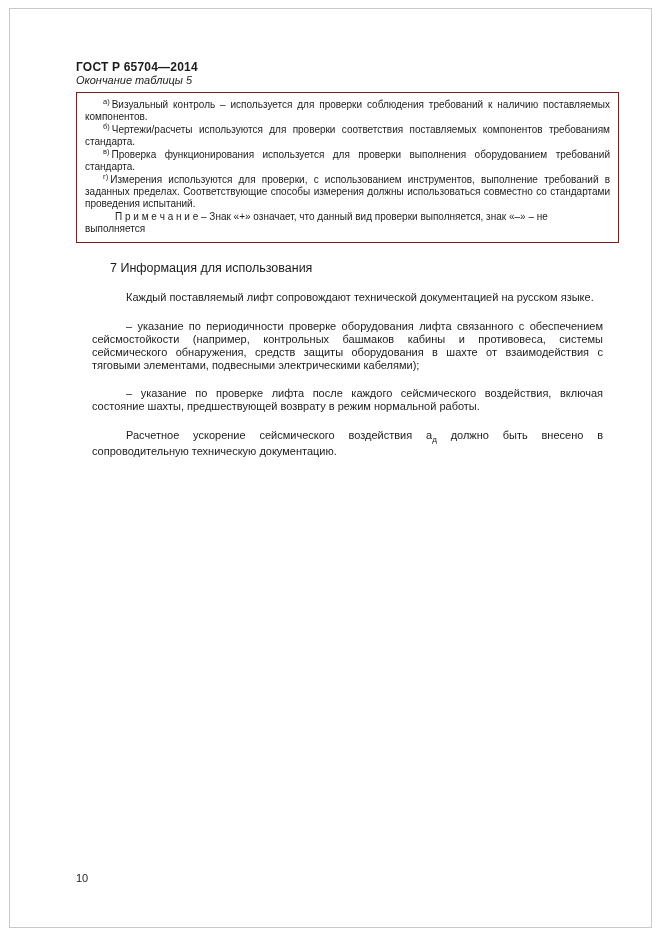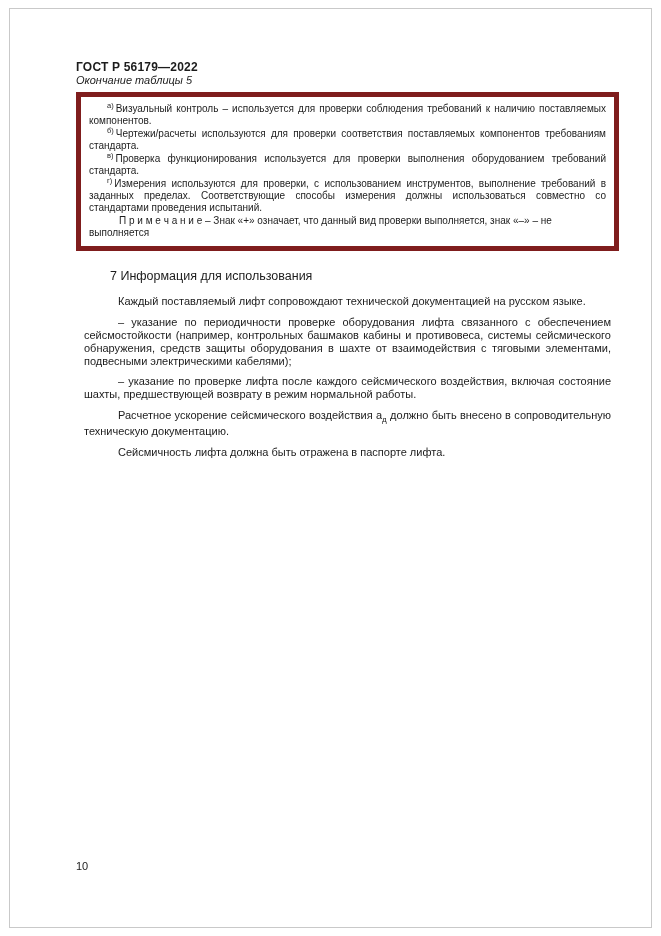--- a/index.html
+++ b/index.html
@@ -35,21 +35,21 @@
   .doc-header {
     font-weight: bold;
     font-size: 12px;
     letter-spacing: 0.2px;
   }
   .table-caption {
     font-style: italic;
     font-size: 11px;
   }
   .table-box {
-    border: 5px solid #7f1d1d;
+    border: 1px solid #7f1d1d;
     margin-top: 6px;
     padding: 5px 8px 7px 8px;
     font-size: 10px;
     line-height: 1.18;
     box-sizing: border-box;
   }
   .fnote {
     margin: 0;
     text-align: justify;
     text-indent: 18px;
@@ -63,50 +63,50 @@
     text-indent: 30px;
     text-align: left;
   }
   .section-title {
     font-size: 12.5px;
     font-weight: normal;
     margin: 18px 0 12px 0;
     text-indent: 34px;
   }
   p.body {
-    margin: 8px;
+    margin: 16px;
     font-size: 11px;
     line-height: 1.17;
     text-align: justify;
     text-indent: 34px;
   }
   .ref-italic {
     font-style: italic;
   }
   .sym {
   }
   .sym sub {
     font-size: 8px;
   }
   .page-number {
     position: absolute;
     left: 76px;
-    bottom: 64px;
+    bottom: 52px;
     font-size: 11px;
   }
 </style>
 </head>
 <body>
 
 <div class="page">
   <div class="scan-frame"></div>
 
   <div class="content">
 
-    <div class="doc-header">ГОСТ Р 56179—2022</div>
+    <div class="doc-header">ГОСТ Р 65704—2014</div>
 
     <div class="table-caption">Окончание таблицы 5</div>
 
     <div class="table-box">
       <p class="fnote"><sup class="fmark">а)</sup><span>Визуальный контроль  –  используется для проверки соблюдения требований к наличию поставляемых компонентов.</span></p>
       <p class="fnote"><sup class="fmark">б)</sup><span>Чертежи/расчеты используются для проверки соответствия поставляемых компонентов требованиям стандарта.</span></p>
       <p class="fnote"><sup class="fmark">в)</sup><span>Проверка функционирования  используется для проверки выполнения оборудованием требований стандарта.</span></p>
       <p class="fnote"><sup class="fmark">г)</sup><span>Измерения используются для проверки, с использованием инструментов, выполнение требований в заданных пределах. Соответствующие способы измерения должны использоваться совместно со стандартами проведения испытаний.</span></p>
       <p class="tbl-note">П р и м е ч а н и е – Знак «+» означает, что данный вид проверки выполняется, знак «–» – не выполняется</p>
     </div>
@@ -115,18 +115,17 @@
 
     <p class="body">Каждый поставляемый лифт сопровождают технической документацией на русском языке.</p>
 
 
     <p class="body">– указание по периодичности проверке оборудования лифта связанного с обеспечением сейсмостойкости (например, контрольных башмаков кабины и противовеса, системы сейсмического обнаружения, средств защиты оборудования в шахте от взаимодействия с тяговыми элементами, подвесными электрическими кабелями);</p>
 
     <p class="body">– указание по проверке лифта после каждого сейсмического воздействия, включая состояние шахты, предшествующей возврату в режим нормальной работы.</p>
 
     <p class="body"><span>Расчетное ускорение сейсмического воздействия </span><span class="sym"><span>а</span><sub>д</sub></span><span> должно быть внесено в сопроводительную техническую документацию.</span></p>
 
-    <p class="body">Сейсмичность лифта должна быть отражена в паспорте лифта.</p>
 
   </div>
 
   <div class="page-number">10</div>
 </div>
 
 </body></html>

